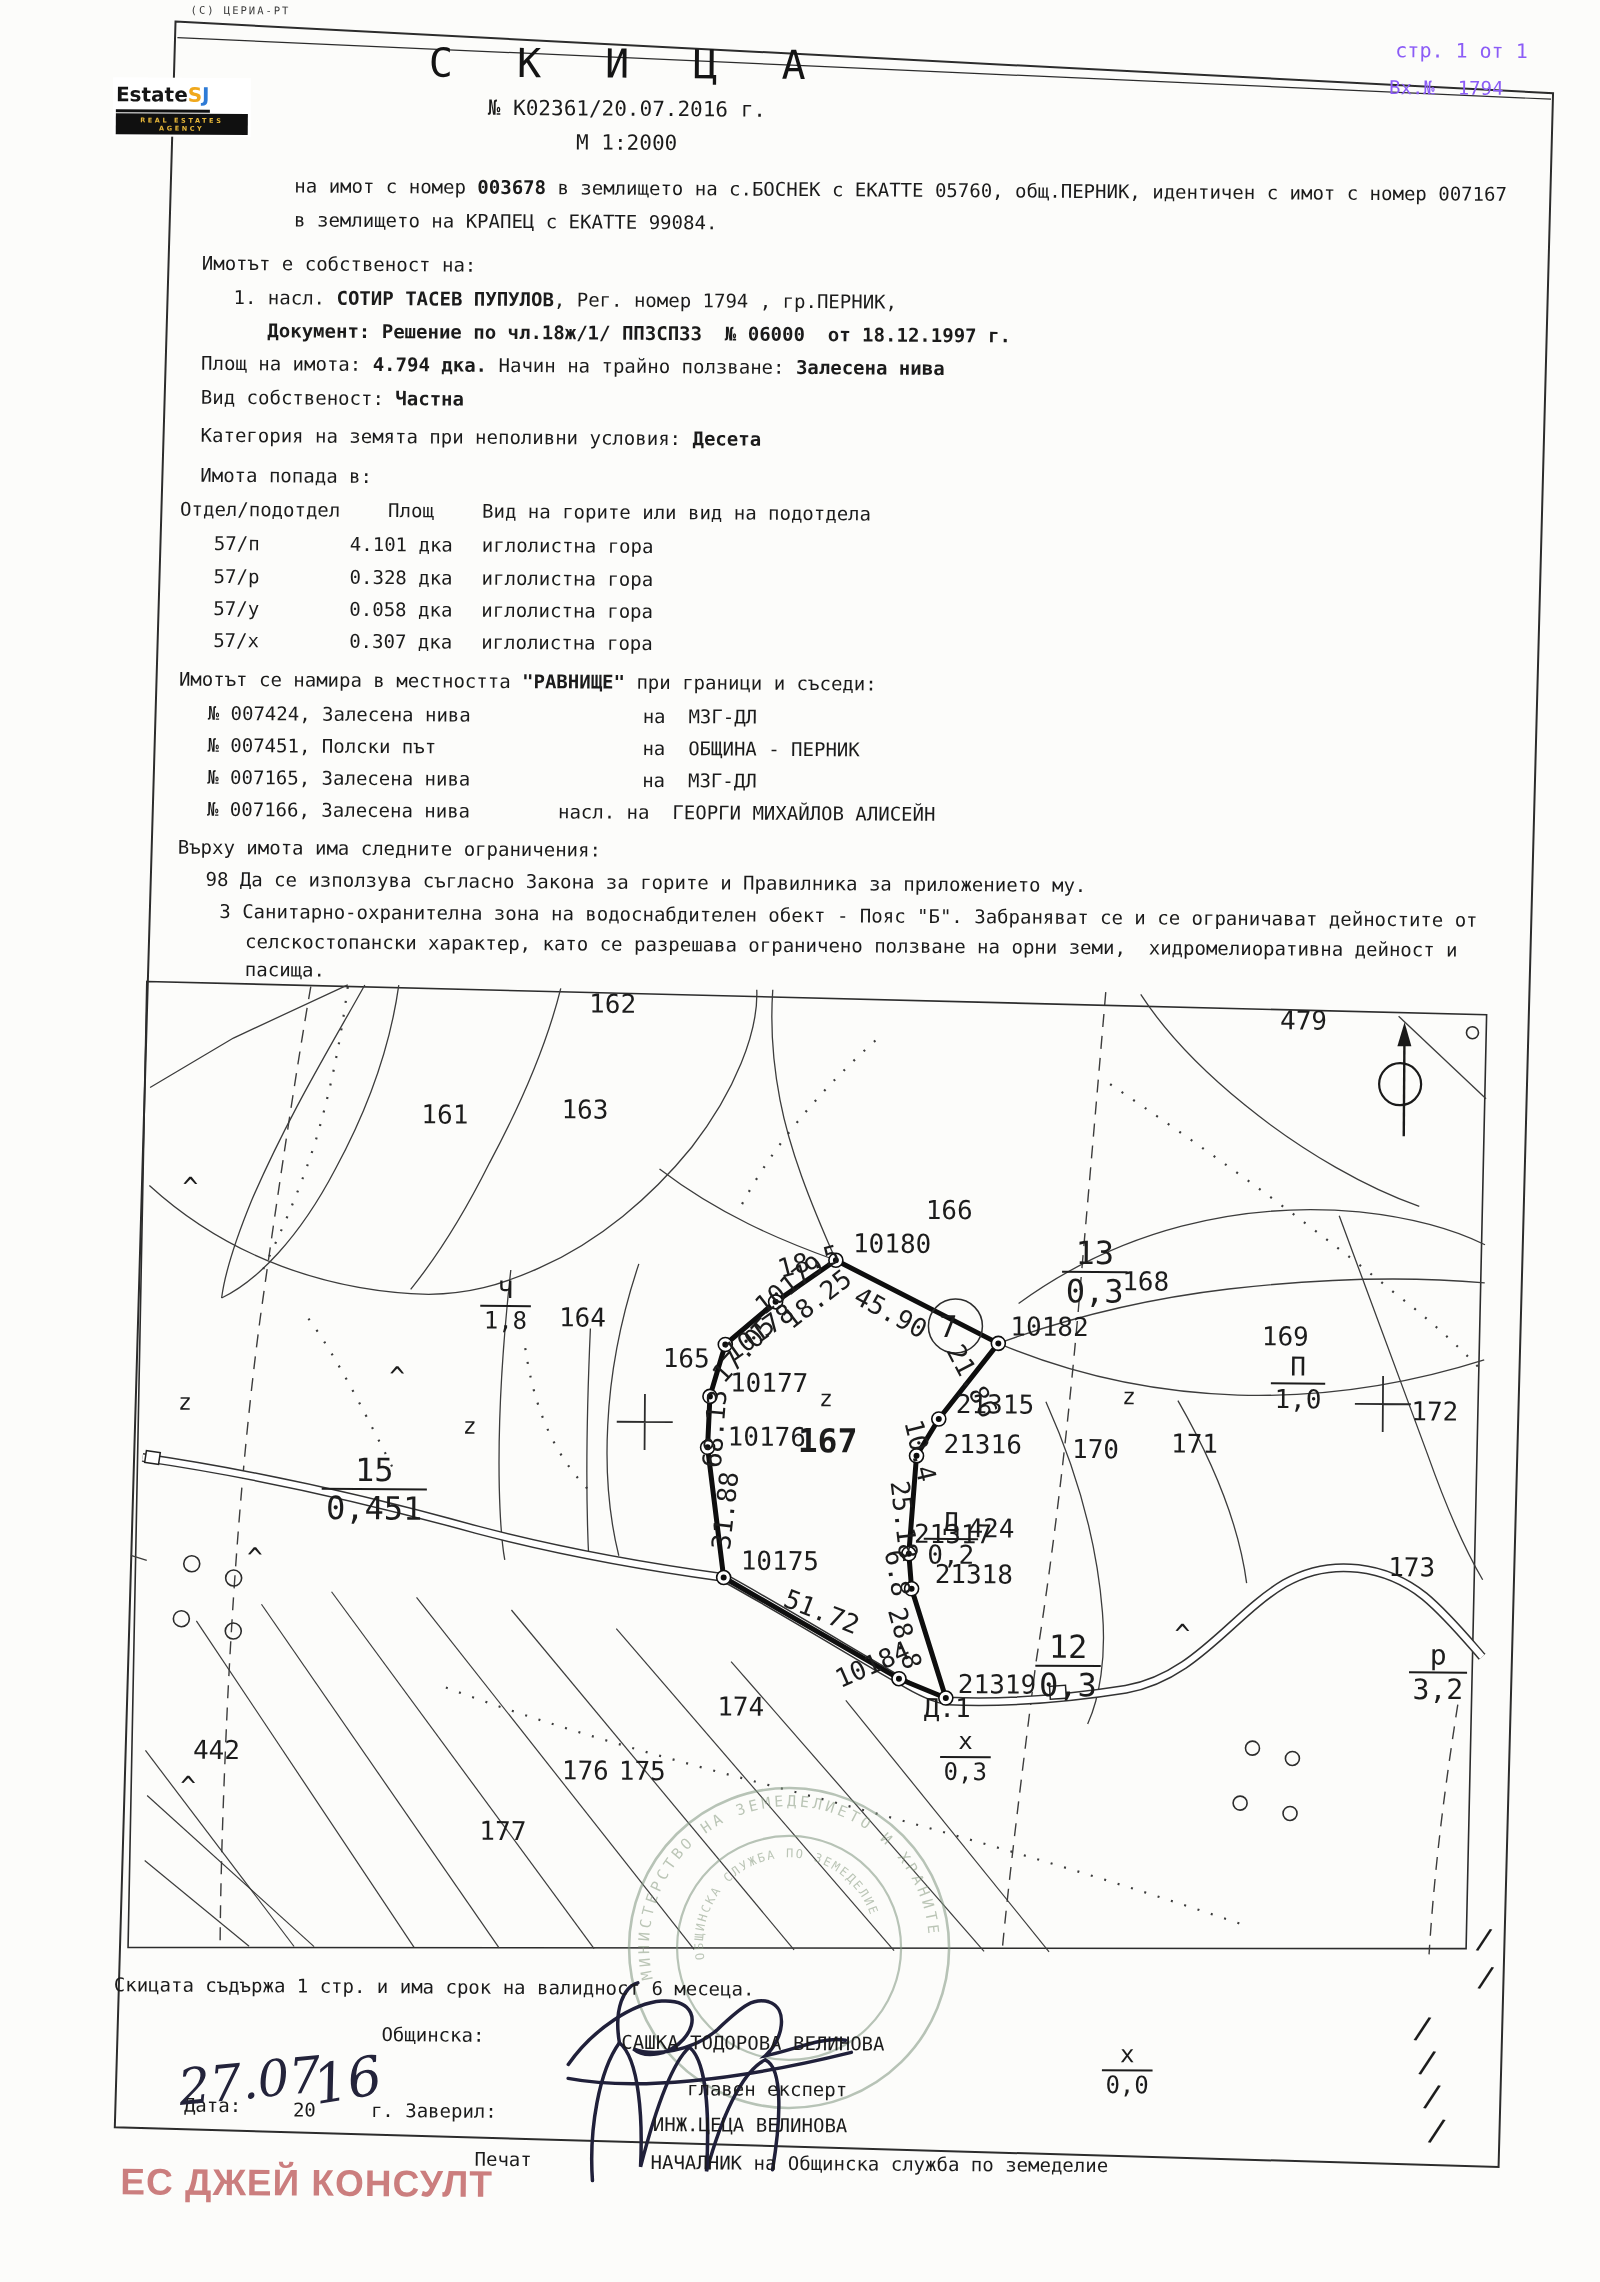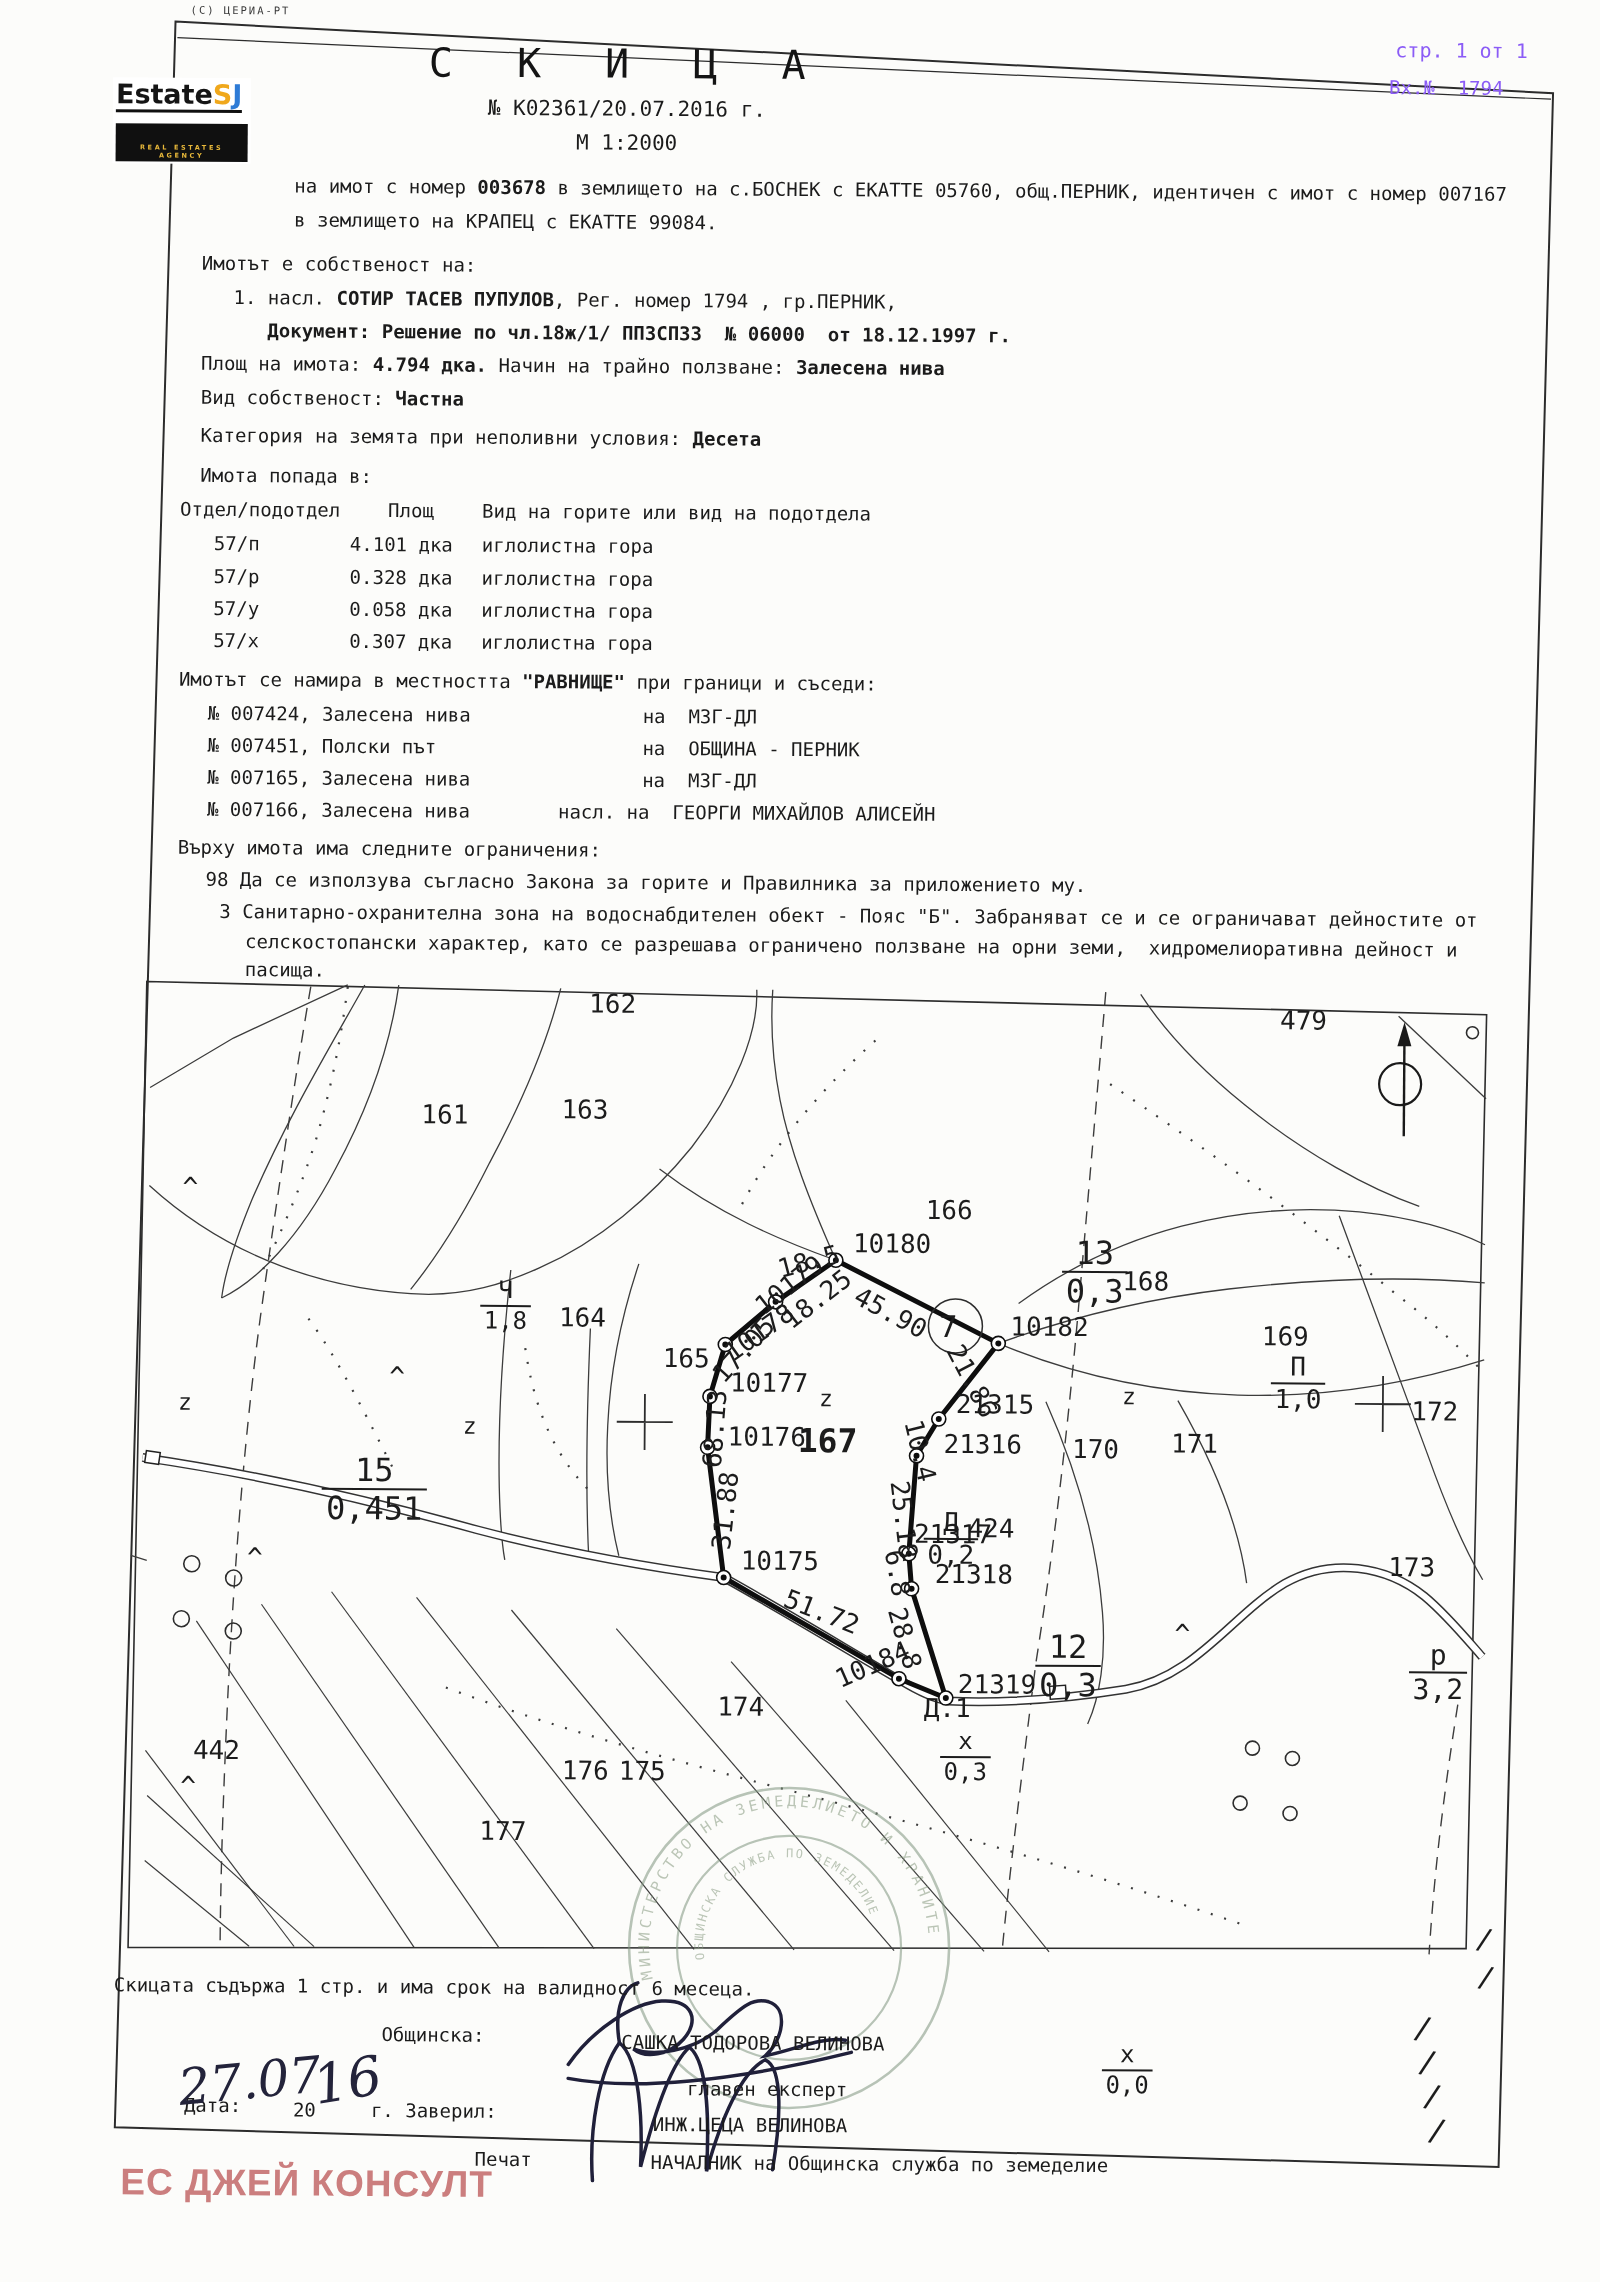--- a/index.html
+++ b/index.html
@@ -10,25 +10,25 @@
   .t{position:absolute;font-family:"DejaVu Sans Mono",monospace;font-size:19px;line-height:22px;
      color:#1b1b1b;white-space:pre;}
   .t .b{font-weight:700;}
   .title{position:absolute;left:320px;top:42px;width:600px;text-align:center;font-size:40px;
          letter-spacing:20px;font-weight:400;color:#141414;}
   .sub{position:absolute;left:320px;width:600px;text-align:center;font-size:21px;color:#1b1b1b;}
   .pageinfo{position:absolute;font-size:20px;color:#8b5cf6;white-space:pre;}
   .corner{position:absolute;left:183px;top:8px;font-size:10.5px;letter-spacing:2px;color:#3a3a3a;}
   
   #logo{position:absolute;left:106px;top:82px;width:132px;background:#fff;padding:2px 3px;}
-  #logo .wordmark{font-family:"DejaVu Sans",sans-serif;font-weight:800;font-size:27px;
+  #logo .wordmark{font-family:"DejaVu Sans",sans-serif;font-weight:800;font-size:20px;
                   color:#151515;letter-spacing:0px;border-bottom:3px solid #101010;display:inline-block;line-height:30px;}
   #logo .s{color:#f0a81c;} #logo .j{color:#2e7bd6;}
-  #logo .bar{margin-top:11px;background:#101010;color:#e8b83a;font-family:"DejaVu Sans",sans-serif;
-             font-size:6.5px;letter-spacing:2.6px;text-align:center;padding:20px 0 2px 0;font-weight:700;}
+  #logo .bar{margin-top:1px;background:#101010;color:#e8b83a;font-family:"DejaVu Sans",sans-serif;
+             font-size:6.5px;letter-spacing:2.6px;text-align:center;padding:3px 0 2px 0;font-weight:700;}
   
   .hw{position:absolute;font-family:"DejaVu Serif",serif;font-style:italic;color:#23233a;}
   #watermark{position:absolute;left:128px;top:2166px;font-family:"Liberation Sans","DejaVu Sans",sans-serif;
              font-weight:700;font-size:37px;letter-spacing:1px;color:#cb7e7e;}
 </style>
 </head>
 <body>
 
 <div id="canvas">
  <div id="skew">

